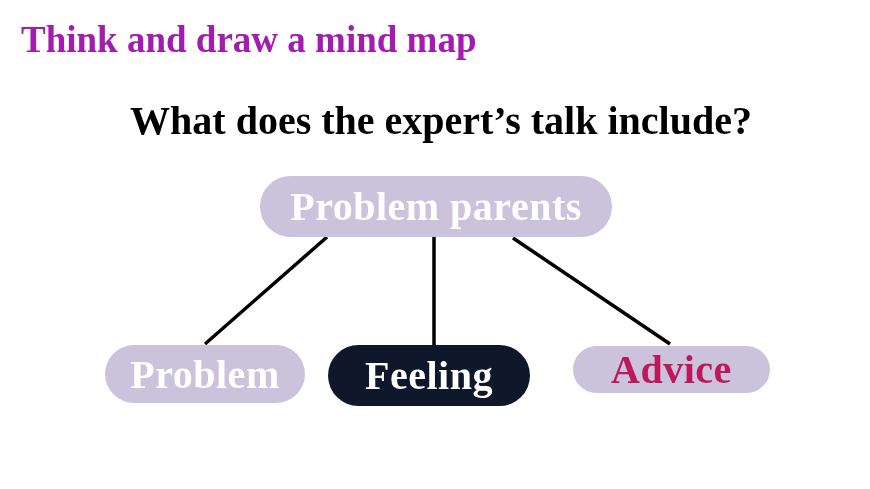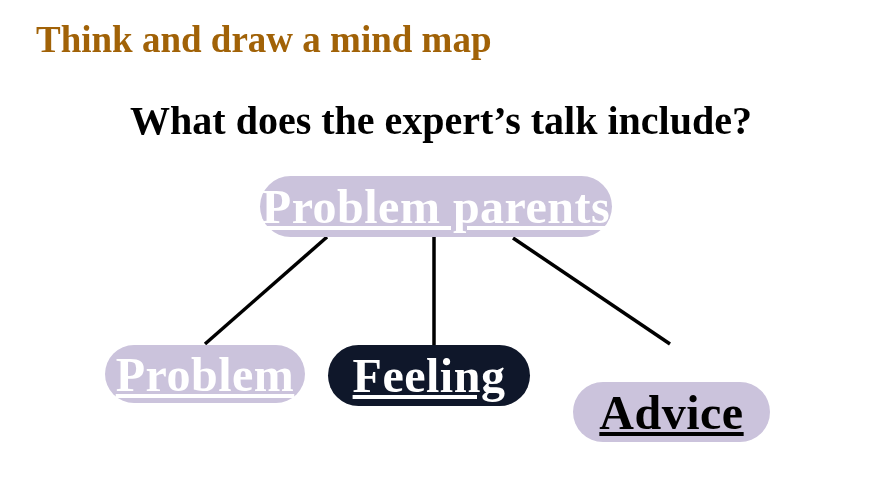--- a/index.html
+++ b/index.html
@@ -10,27 +10,27 @@
   .slide {
     position: relative;
     width: 870px;
     height: 489px;
     background: #ffffff;
     overflow: hidden;
     font-family: "Liberation Serif", "DejaVu Serif", serif;
   }
   .page-title {
     position: absolute;
-    left: 36px;
+    left: 21px;
     top: 18px;
     margin: 0;
     font-size: 37px;
     line-height: 44px;
     font-weight: bold;
-    color: #a16207;
+    color: #a21caf;
     white-space: nowrap;
   }
   .subtitle {
     position: absolute;
     left: 6px;
     top: 97px;
     width: 870px;
     margin: 0;
     text-align: center;
     font-size: 40px;
@@ -46,24 +46,23 @@
     width: 870px;
     height: 489px;
   }
   .node {
     position: absolute;
     display: flex;
     align-items: center;
     justify-content: center;
     border-radius: 31px;
     font-weight: bold;
-    font-size: 48px;
+    font-size: 40px;
     white-space: nowrap;
     letter-spacing: 0.5px;
-    text-decoration: underline;
   }
 </style>
 </head>
 <body style="background: rgb(255, 255, 255);">
 
 <div class="slide">
 
   <h1 class="page-title">Think and draw a mind map</h1>
 
   <h2 class="subtitle">What does the expert’s talk include?</h2>
@@ -73,15 +72,15 @@
       <line x1="434" y1="237" x2="434" y2="345" stroke="#000000" stroke-width="3.5"></line>
       <line x1="513" y1="238" x2="670" y2="344" stroke="#000000" stroke-width="3.5"></line>
     </svg>
 
   <div class="node" style="left: 260px; top: 176px; width: 352px; height: 61px; background: rgb(203, 195, 220); color: rgb(255, 255, 255);">Problem parents</div>
 
   <div class="node" style="left: 105px; top: 345px; width: 200px; height: 58px; background: rgb(203, 195, 220); color: rgb(255, 255, 255);">Problem</div>
 
   <div class="node" style="left: 328px; top: 345px; width: 202px; height: 61px; background: #0f172a; color: rgb(255, 255, 255);">Feeling</div>
 
-  <div class="node" style="left: 573px; top: 346px; width: 197px; height: 60px; background: rgb(203, 195, 220); color: #000000; margin-top: 36px;">Advice</div>
+  <div class="node" style="left: 573px; top: 346px; width: 197px; height: 47px; background: rgb(203, 195, 220); color: #be185d;">Advice</div>
 
 </div>
 
 </body></html>

